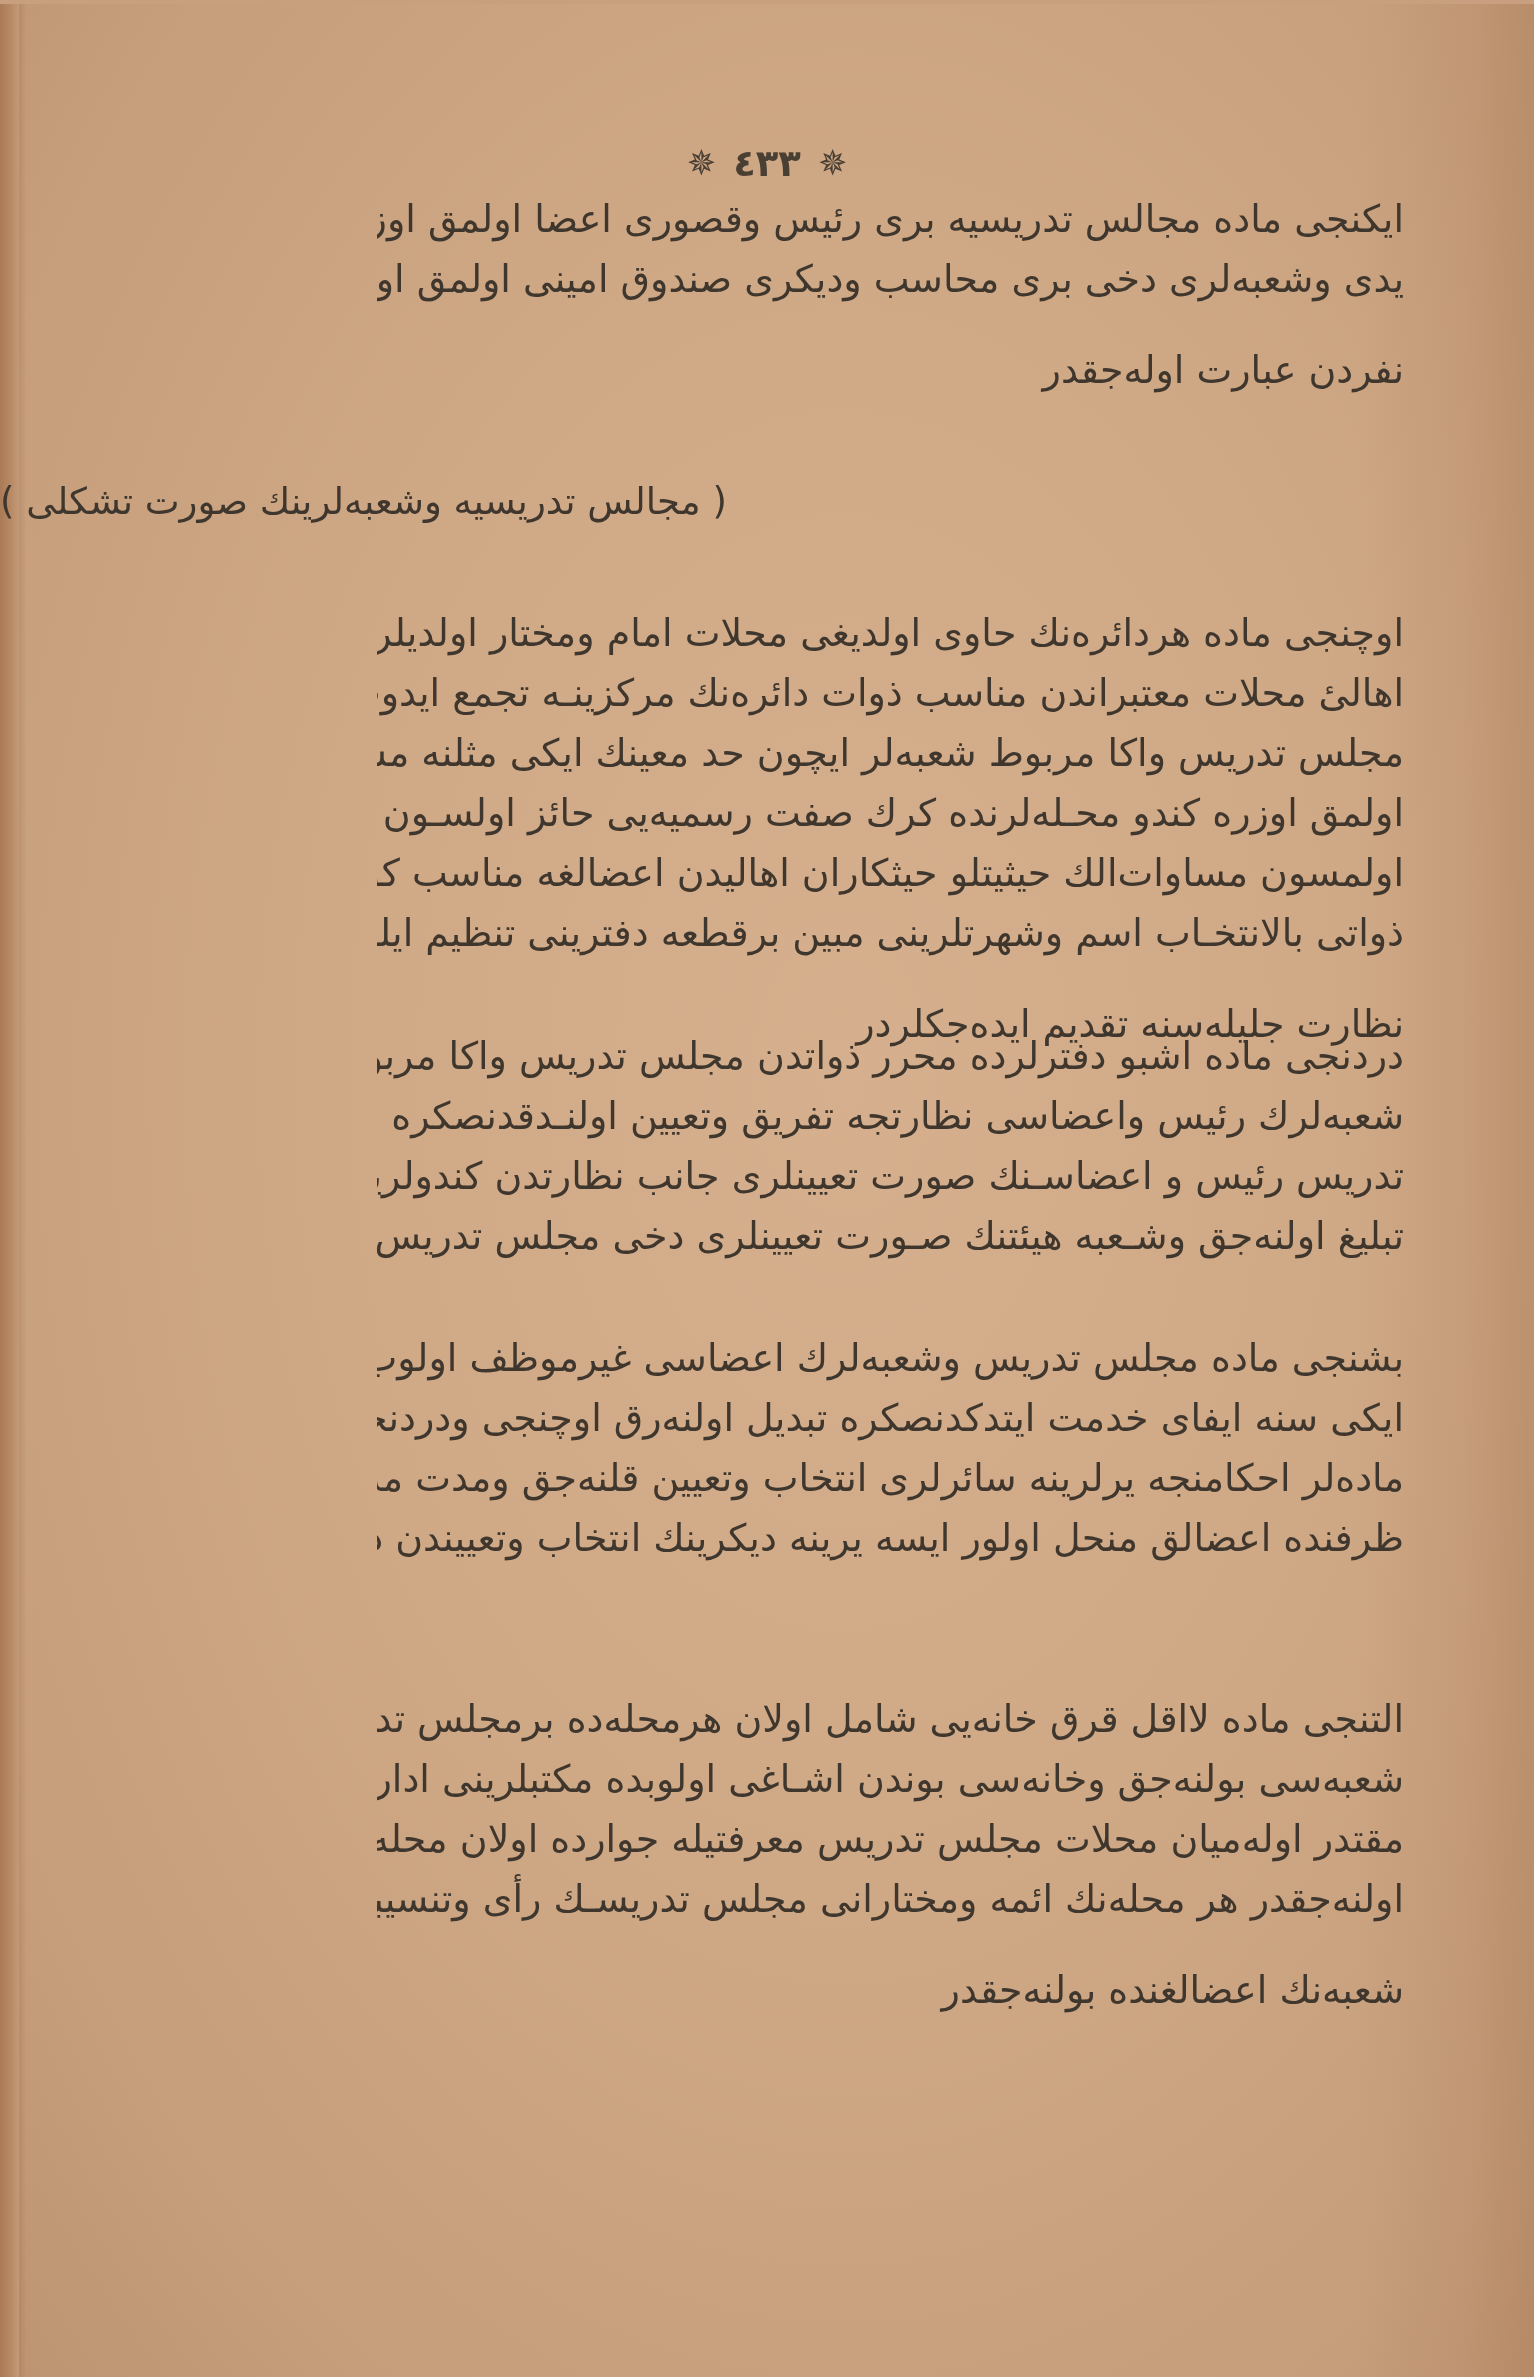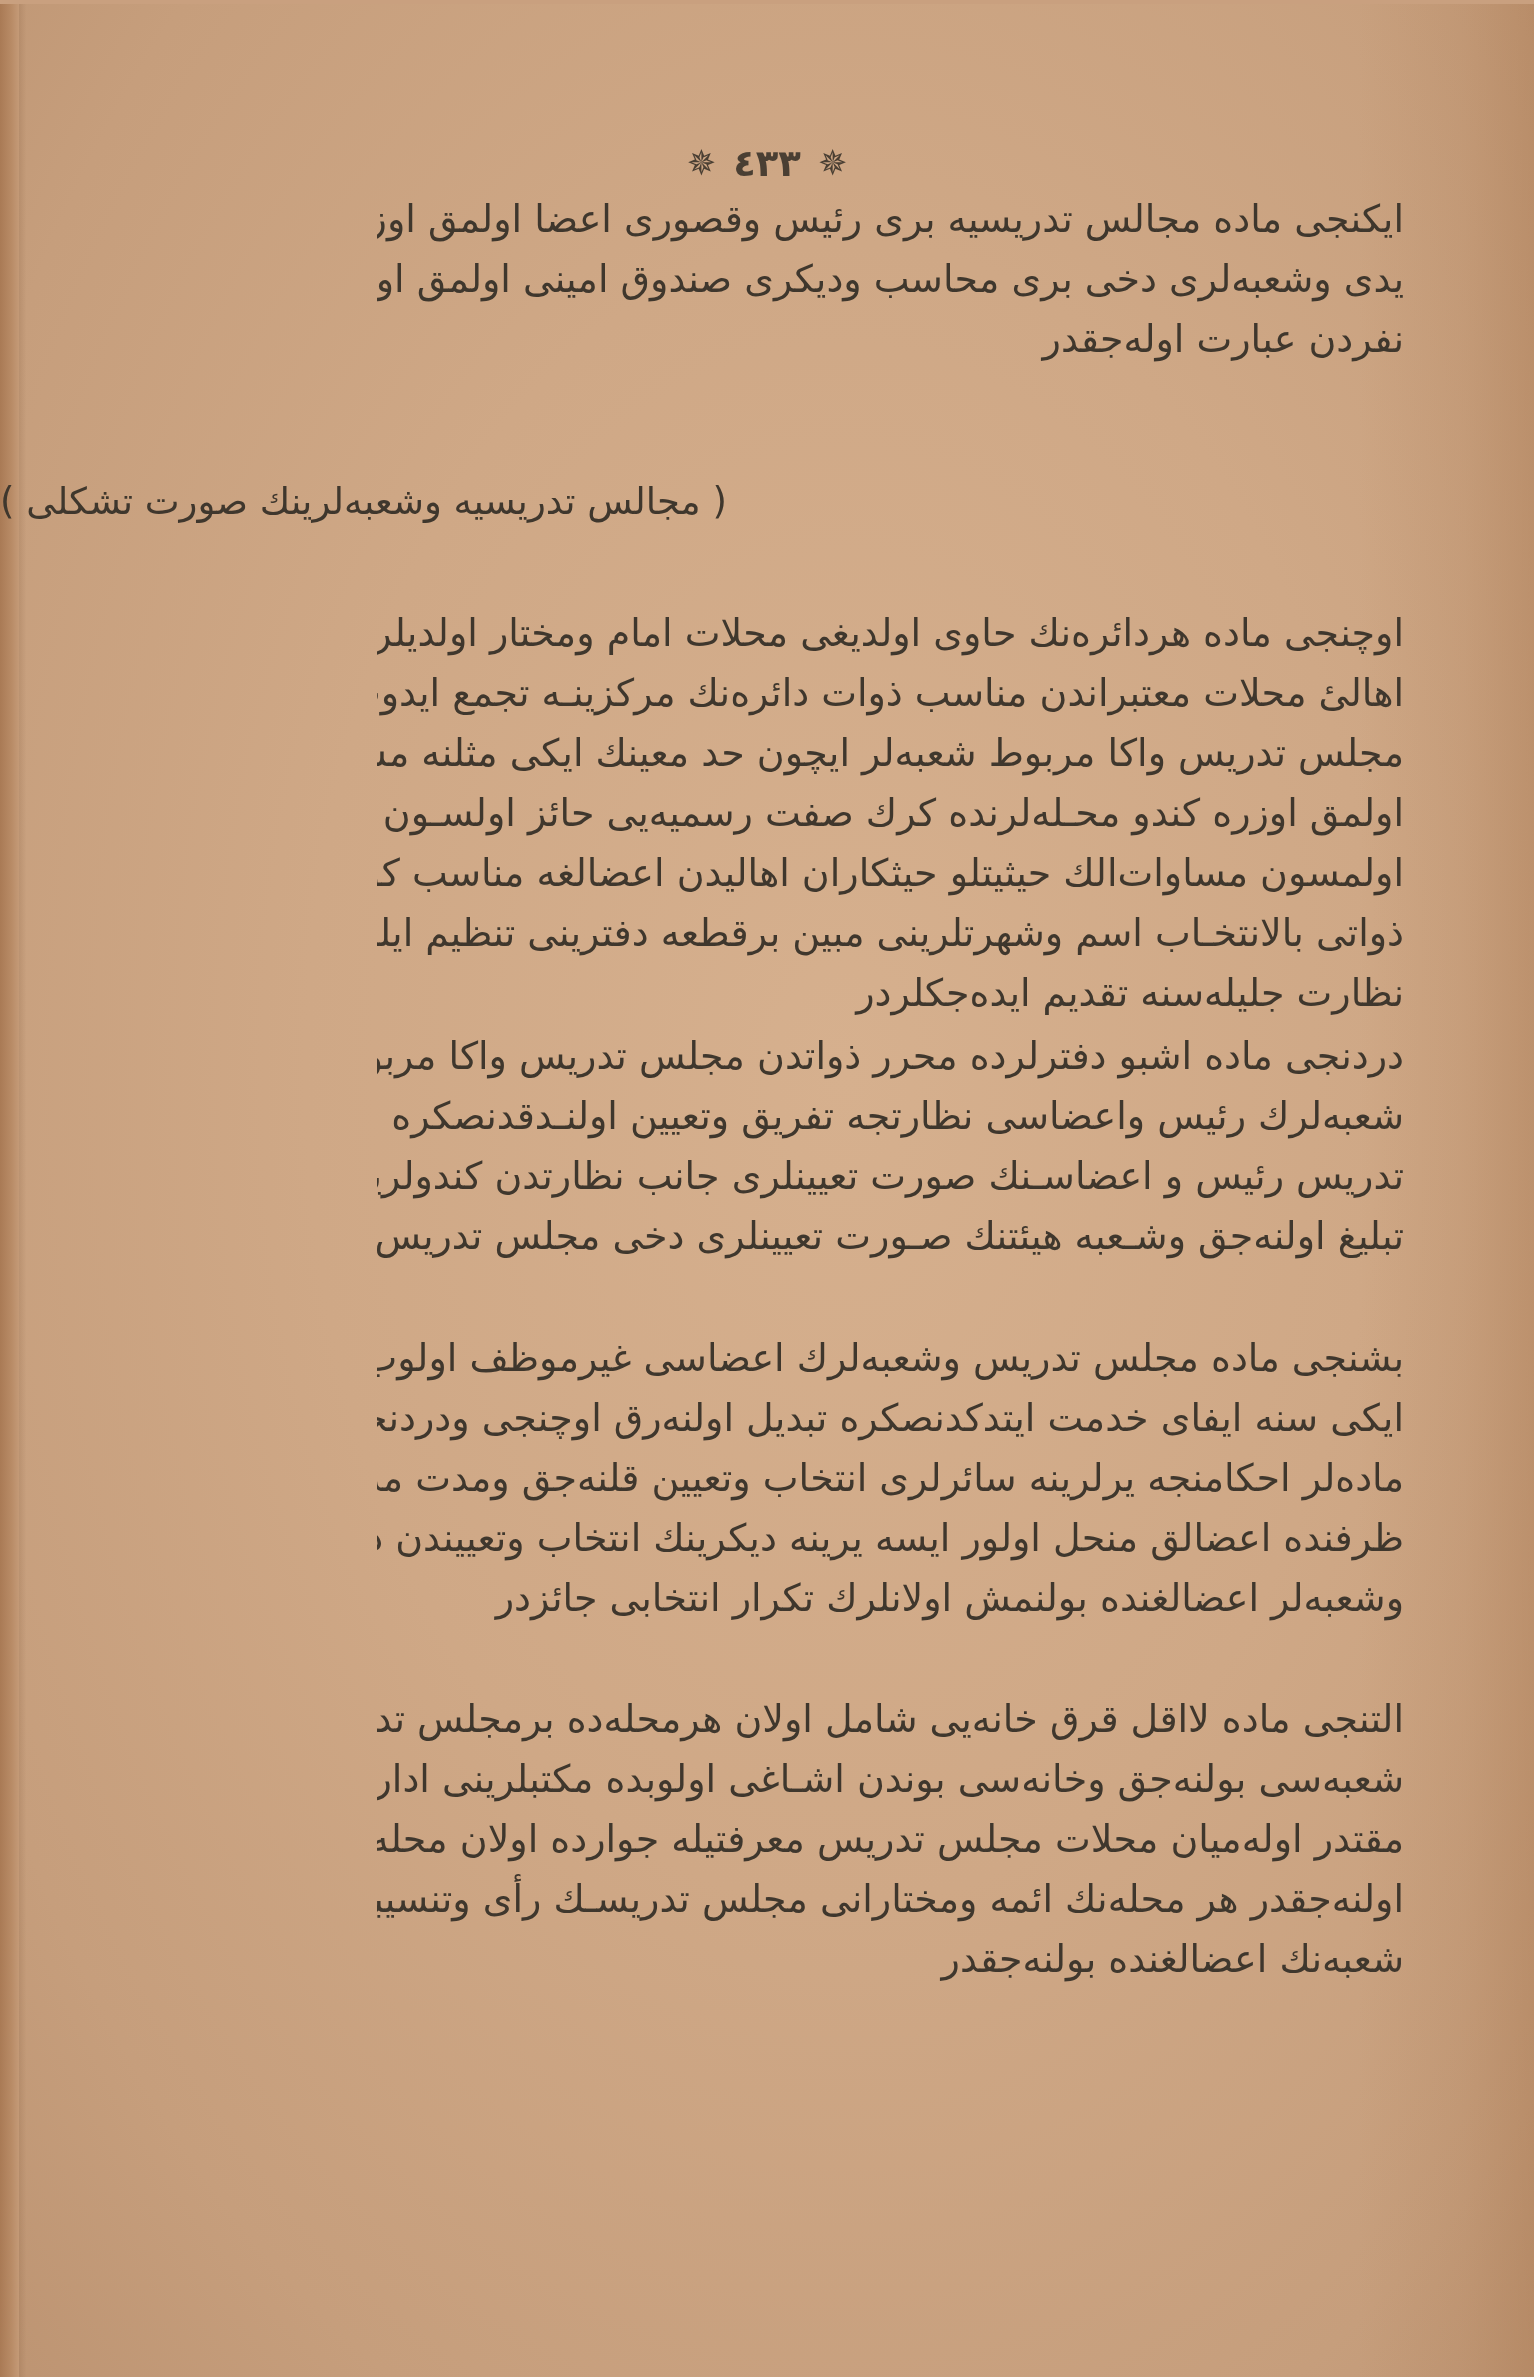--- a/index.html
+++ b/index.html
@@ -68,20 +68,21 @@
     }
     .line {
       display: block;
       white-space: nowrap;
       text-align: justify;
       text-align-last: justify;
       overflow: hidden;
     }
     .line.last {
       text-align-last: right;
+      margin-top: 31px;
     }
     .section-heading {
       position: absolute;
       top: 467px;
       left: 0;
       width: 1534px;
       text-align: left;
       direction: rtl;
       color: #3f372d;
       font-family: "DejaVu Sans", sans-serif;
@@ -124,21 +125,20 @@
     <span class="line">شعبه‌لرك رئیس واعضاسی نظارتجه تفریق وتعیین اولنـدقدنصکره مجلس</span>
     <span class="line">تدریس رئیس و اعضاسـنك صورت تعیینلری جانب نظارتدن کندولرینه</span>
     <span class="line">تبلیغ اولنه‌جق وشـعبه هیئتنك صـورت تعیینلری دخی مجلس تدریس</span>
   </div>
 
   <div class="text-block" style="top:1324px;">
     <span class="line">بشنجی ماده    مجلس تدریس وشعبه‌لرك اعضاسی غیرموظف اولوب نهایت</span>
     <span class="line">ایکی سنه ایفای خدمت ایتدکدنصکره تبدیل اولنه‌رق اوچنجی ودردنجی</span>
     <span class="line">ماده‌لر احکامنجه یرلرینه سائرلری انتخاب وتعیین قلنه‌جق ومدت مذکوره</span>
     <span class="line">ظرفنده اعضالق منحل اولور ایسه یرینه دیکرینك انتخاب وتعییندن دخی</span>
-    <span class="line last">وشعبه‌لر اعضالغنده بولنمش اولانلرك تکرار انتخابی جائزدر</span>
   </div>
 
   <div class="text-block" style="top:1685px;">
     <span class="line">التنجی ماده    لااقل قرق خانه‌یی شامل اولان هرمحله‌ده برمجلس تدریس</span>
     <span class="line">شعبه‌سی بولنه‌جق وخانه‌سی بوندن اشـاغی اولوبده مکتبلرینی اداره‌یه</span>
     <span class="line">مقتدر اوله‌میان محلات مجلس تدریس معرفتیله جوارده اولان محله‌لره الحاق</span>
     <span class="line">اولنه‌جقدر    هر محله‌نك ائمه ومختارانی مجلس تدریسـك رأی وتنسیبیله</span>
     <span class="line last">شعبه‌نك اعضالغنده بولنه‌جقدر</span>
   </div>
 </div>

